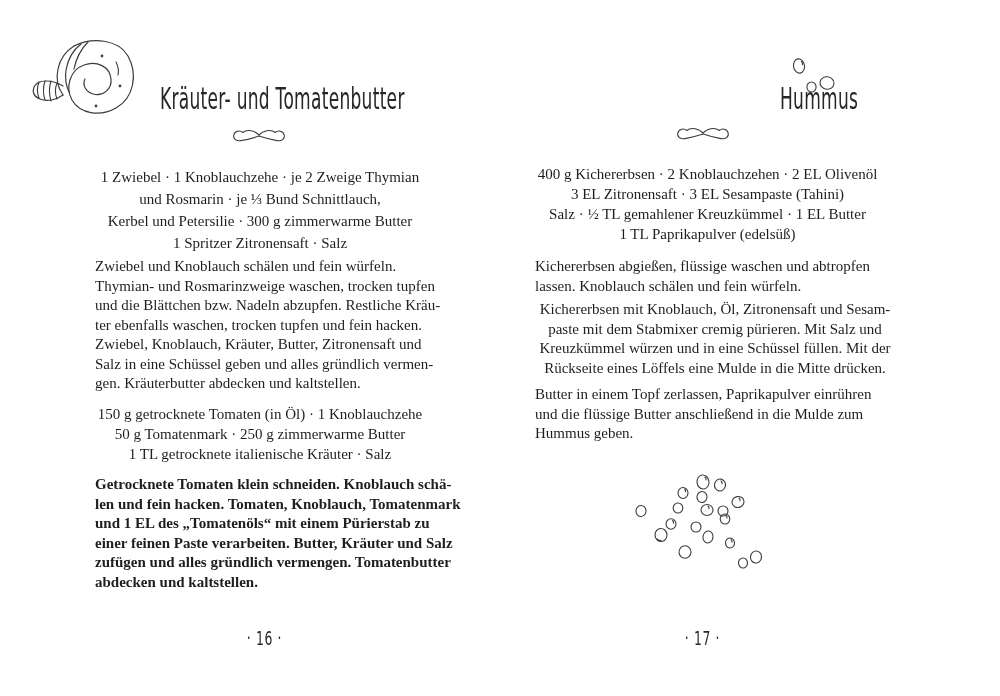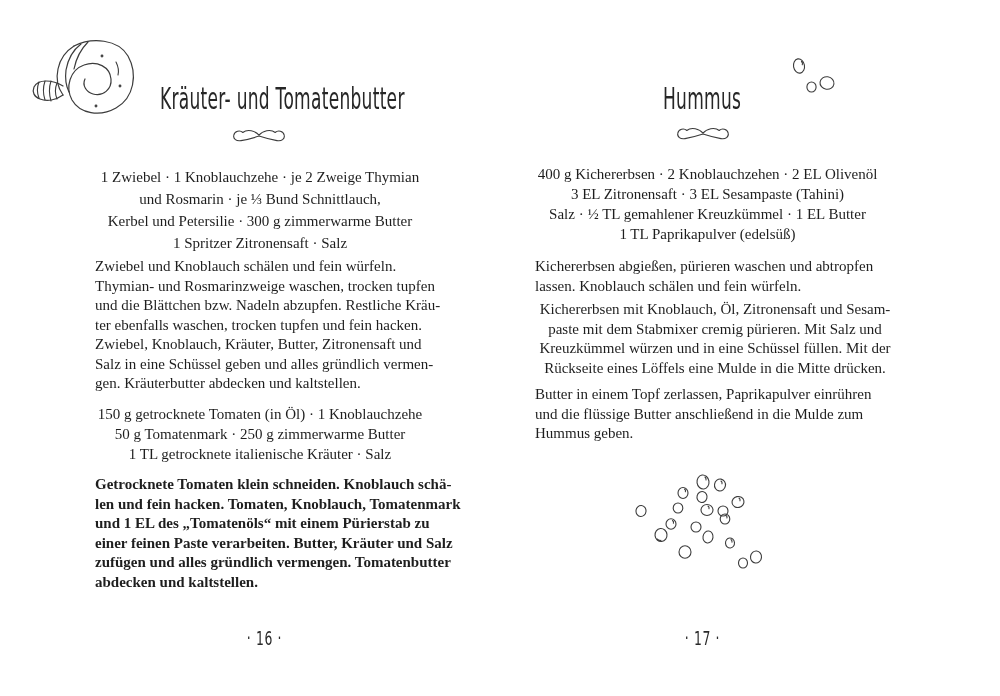--- a/index.html
+++ b/index.html
@@ -88,21 +88,21 @@
       <div class="ln">abdecken und kaltstellen.</div>
     </div>
 
     <div class="abs center pagenum" style="left:64px;top:626px;width:400px;">
       <span class="hand">· 16 ·</span>
     </div>
   </section>
 
   <section>
 
-    <div class="abs center title" style="left:515px;top:80px;width:375px;">
+    <div class="abs center title" style="left:515px;top:80px;width:375px;text-align:right;">
       <span class="hand">Hummus</span>
     </div>
 
     <div class="abs" style="left:786px;top:52px;">
       <svg width="56" height="48" viewBox="0 0 56 48">
         <ellipse class="sk2" cx="13" cy="14" rx="5.5" ry="7.2" transform="rotate(-10 13 14)"></ellipse>
         <path class="sk2" d="M15.5,9.5 C16.5,10.5 16.8,11.6 16.3,12.7"></path>
         <ellipse class="sk2" cx="41" cy="31" rx="7" ry="6.3" transform="rotate(8 41 31)"></ellipse>
         <ellipse class="sk2" cx="25.5" cy="35" rx="4.6" ry="5"></ellipse>
       </svg>
@@ -115,21 +115,21 @@
     </div>
 
     <div class="abs center ing ing2" style="left:520px;top:164px;width:375px;">
       <div class="ln">400 g Kichererbsen · 2 Knoblauchzehen · 2 EL Olivenöl</div>
       <div class="ln">3 EL Zitronensaft · 3 EL Sesampaste (Tahini)</div>
       <div class="ln">Salz · ½ TL gemahlener Kreuzkümmel · 1 EL Butter</div>
       <div class="ln">1 TL Paprikapulver (edelsüß)</div>
     </div>
 
     <div class="abs para" style="left:535px;top:257px;width:360px;">
-      <div class="ln">Kichererbsen abgießen, pürieren waschen und abtropfen</div>
+      <div class="ln">Kichererbsen abgießen, flüssige waschen und abtropfen</div>
       <div class="ln">lassen. Knoblauch schälen und fein würfeln.</div>
     </div>
 
     <div class="abs para" style="left:535px;top:300px;width:360px;text-align:center;">
       <div class="ln">Kichererbsen mit Knoblauch, Öl, Zitronensaft und Sesam-</div>
       <div class="ln">paste mit dem Stabmixer cremig pürieren. Mit Salz und</div>
       <div class="ln">Kreuzkümmel würzen und in eine Schüssel füllen. Mit der</div>
       <div class="ln">Rückseite eines Löffels eine Mulde in die Mitte drücken.</div>
     </div>
 

